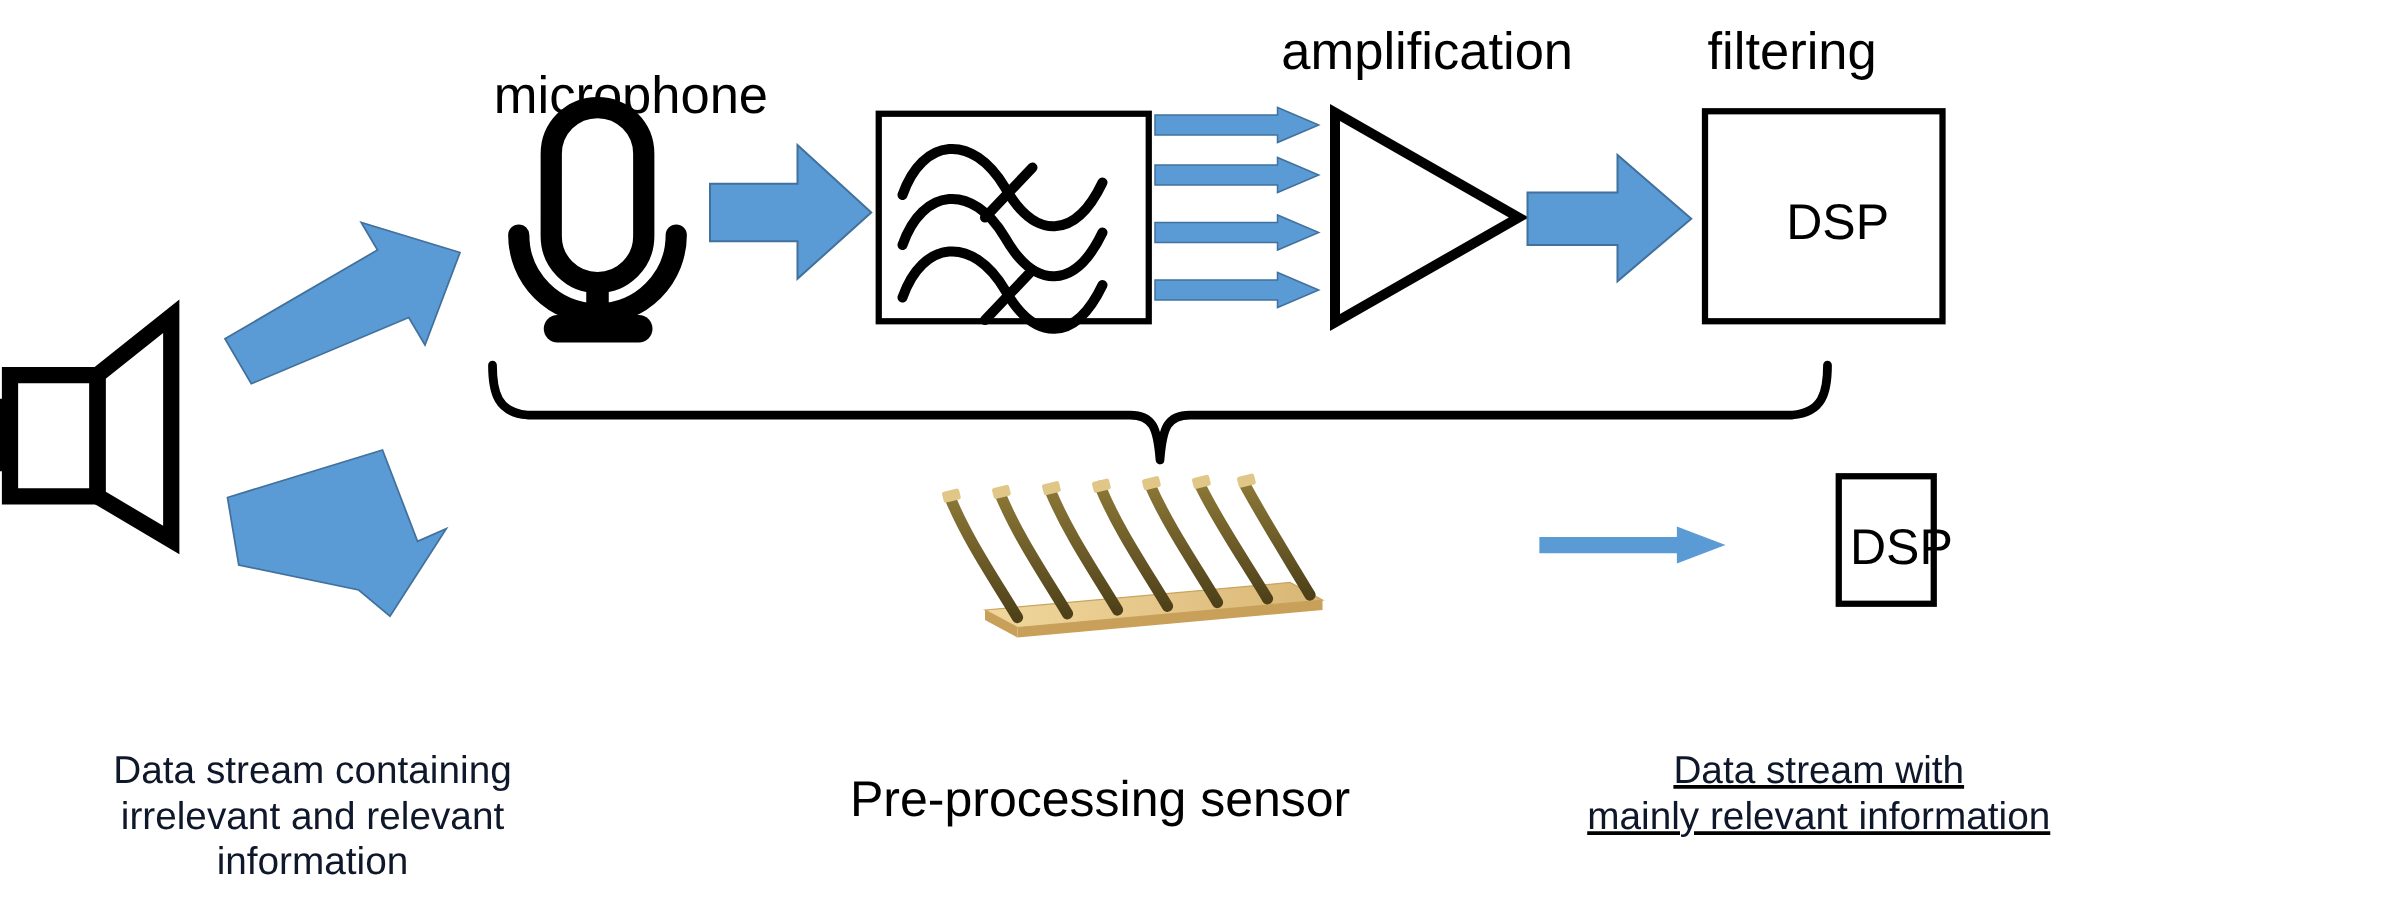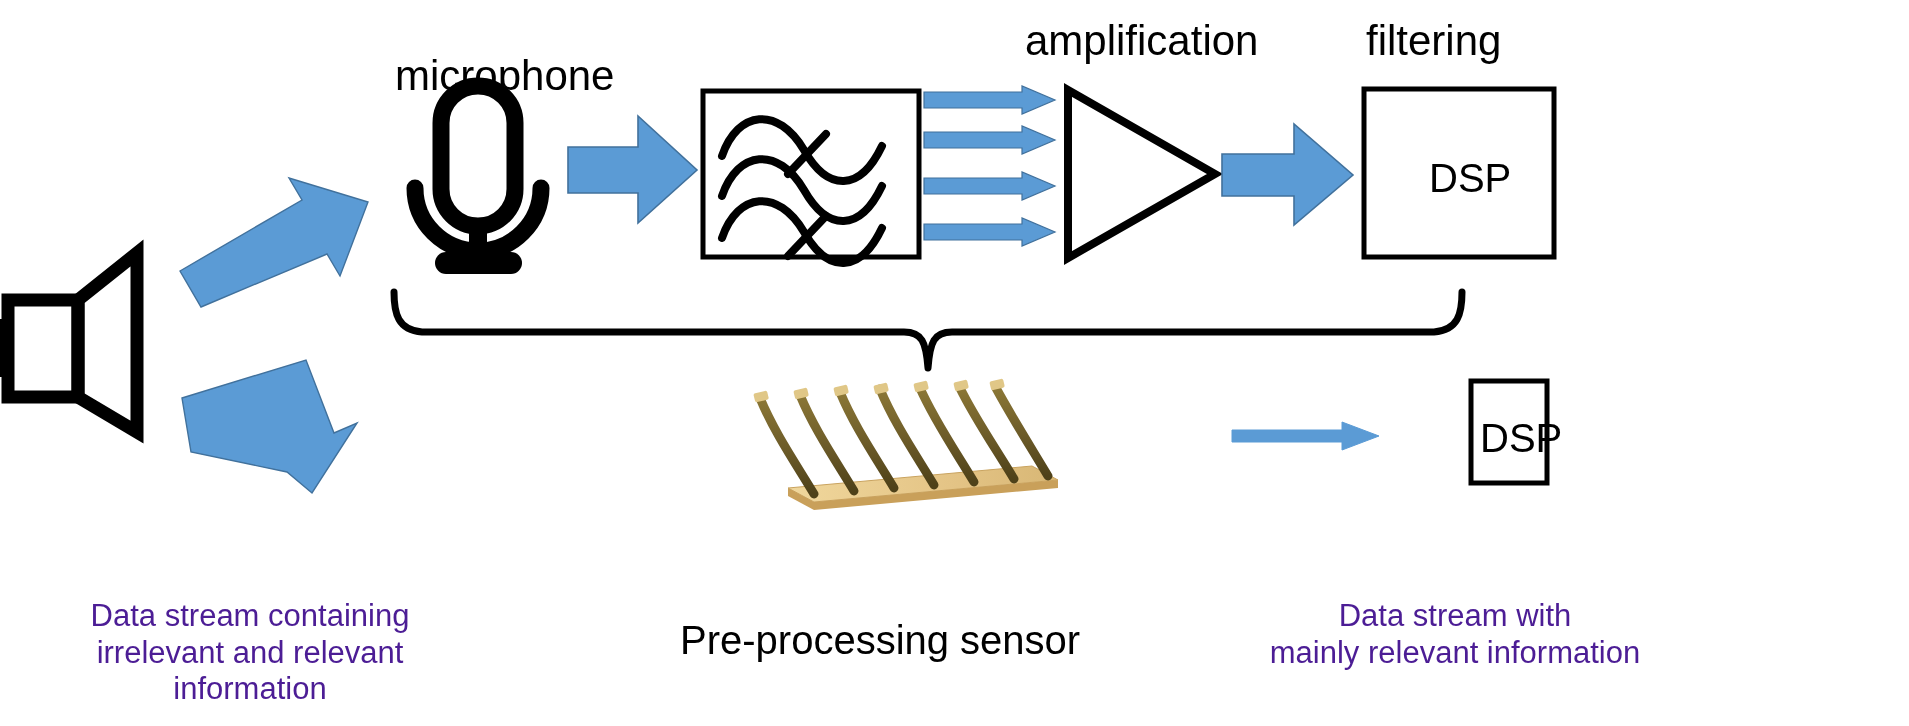--- a/index.html
+++ b/index.html
@@ -1,21 +1,21 @@
 <!DOCTYPE html>
 <html><head>
 <meta charset="utf-8">
 <style>
   html,body{margin:0;padding:0;background:#ffffff;}
   body{width:1909px;height:726px;position:relative;overflow:hidden;
        font-family:"Liberation Sans","DejaVu Sans",sans-serif;color:#000;}
   .stage{position:absolute;left:0;top:0;width:1909px;height:726px;}
   .abs{position:absolute;}
   .lbl{font-size:42px;line-height:1;color:#000;white-space:nowrap;}
-  .lbl-small{font-size:31px;line-height:1.18;color:#4c1d95;text-align:center;}
+  .lbl-small{font-size:31px;line-height:1.18;color:#0f172a;text-align:center;}
   .lbl-mid{font-size:40px;line-height:1;color:#000;text-align:left;white-space:nowrap;}
   .dsp-text{font-size:40px;line-height:1;color:#000;}
   svg{display:block;overflow:visible;}
 </style>
 </head>
 <body>
 
 <div class="stage">
 
   <div class="abs lbl" style="left:395px;top:20px;margin-top:35px;">microphone</div>
@@ -182,18 +182,18 @@
 
   <div class="abs" style="left:20px;top:598px;width:460px;">
     <div class="lbl-small">Data stream containing</div>
     <div class="lbl-small">irrelevant and relevant information</div>
   </div>
 
   <div class="abs" style="left:680px;top:620px;width:450px;">
     <div class="lbl-mid">Pre-processing sensor</div>
   </div>
 
-  <div class="abs" style="left:1175px;top:598px;width:560px;">
+  <div class="abs" style="left:1175px;top:598px;width:560px;text-decoration:underline;">
     <div class="lbl-small">Data stream with</div>
     <div class="lbl-small">mainly relevant information</div>
   </div>
 
 </div>
 
 </body></html>

